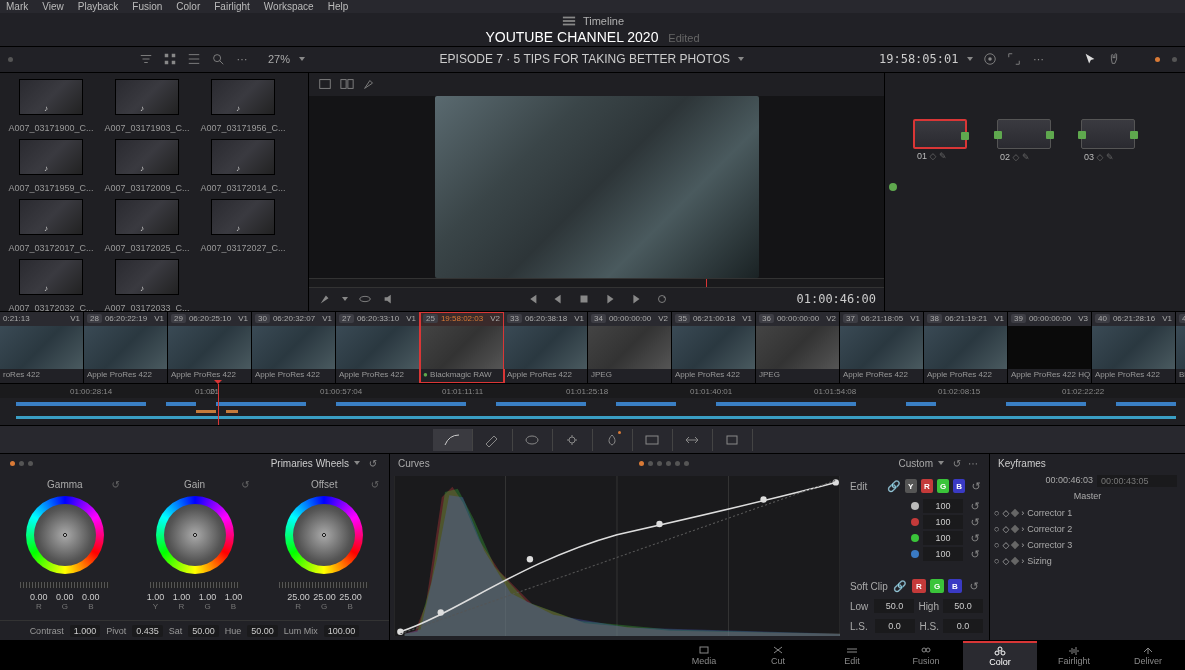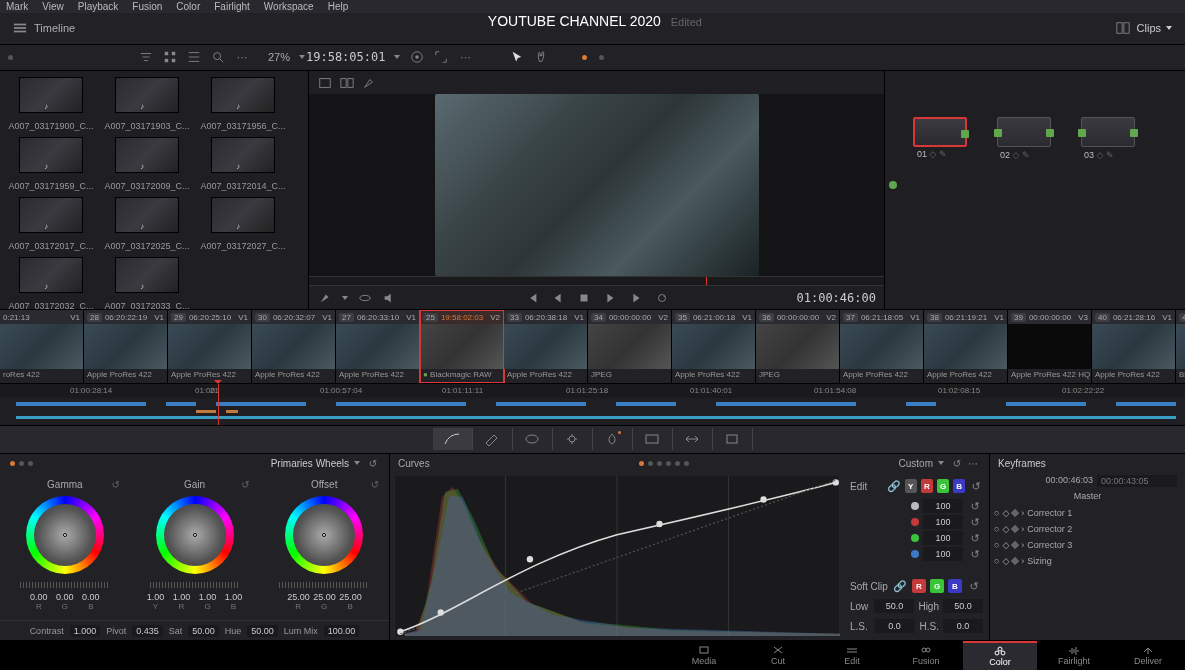--- a/index.html
+++ b/index.html
@@ -1,21 +1,21 @@
 <!DOCTYPE html>
 <html><head>
 <meta charset="utf-8">
 <style>
 * { margin: 0; padding: 0; box-sizing: border-box; font-family: -apple-system, BlinkMacSystemFont, "Segoe UI", sans-serif; }
 body { background: #1a1a1a; color: #b0b0b0; font-size: 11px; width: 1185px; height: 670px; overflow: hidden; display: flex; flex-direction: column; }
 
 .top-menu { background: #28282e; height: 14px; display: flex; gap: 14px; padding: 0 6px; font-size: 10px; color: #bbb; align-items: center; }
 .top-menu span { cursor: pointer; }
 
-.header-bar { background: #212126; height: 34px; display: flex; padding: 0 12px; border-bottom: 1px solid #000; }
+.header-bar { background: #212126; height: 34px; display: flex; align-items: center; padding: 0 6px; border-bottom: 1px solid #000; flex-direction: column; }
 .header-left { display: flex; align-items: center; gap: 6px; }
 .header-center { flex: 1; text-align: center; color: #fff; font-size: 14px; font-weight: 500; }
 .header-right { display: flex; gap: 6px; align-items: center; }
 .edited { color: #666; font-size: 11px; font-weight: normal; margin-left: 6px; }
 
 .secondary-bar { background: #212126; height: 28px; display: flex; align-items: center; padding: 0 6px; border-bottom: 1px solid #000; }
 .sec-left { display: flex; gap: 8px; align-items: center; width: 300px; }
 .sec-center { flex: 1; text-align: center; color: #ccc; font-size: 12px; }
 .sec-right { display: flex; gap: 8px; align-items: center; justify-content: flex-end; width: 300px; }
 .timecode { color: #ccc; font-size: 12px; font-family: monospace; }
@@ -195,20 +195,26 @@
       </span>
     <span class="icon-btn">
         <svg viewBox="0 0 16 16">
           <circle cx="7" cy="7" r="4" fill="none" stroke="currentColor"></circle>
           <path d="M10 10l4 4" stroke="currentColor"></path>
         </svg>
       </span>
     <span class="icon-btn">⋯</span>
     <span class="zoom-pct">27%</span>
     <svg width="8" height="8" viewBox="0 0 8 8">
+        <path d="M1 2 L4 6 L7 2" fill="#888"></path>
+      </svg>
+  </div>
+  <div class="sec-center">
+    <span>EPISODE 7 · 5 TIPS FOR TAKING BETTER PHOTOS</span>
+    <svg width="8" height="8" viewBox="0 0 8 8" style="margin-left:4px">
         <path d="M1 2 L4 6 L7 2" fill="#888"></path>
       </svg>
   </div>
   <div class="sec-right">
     <span class="timecode">19:58:05:01</span>
     <svg width="8" height="8" viewBox="0 0 8 8">
         <path d="M1 2 L4 6 L7 2" fill="#888"></path>
       </svg>
     <span class="icon-btn">
         <svg viewBox="0 0 16 16">

